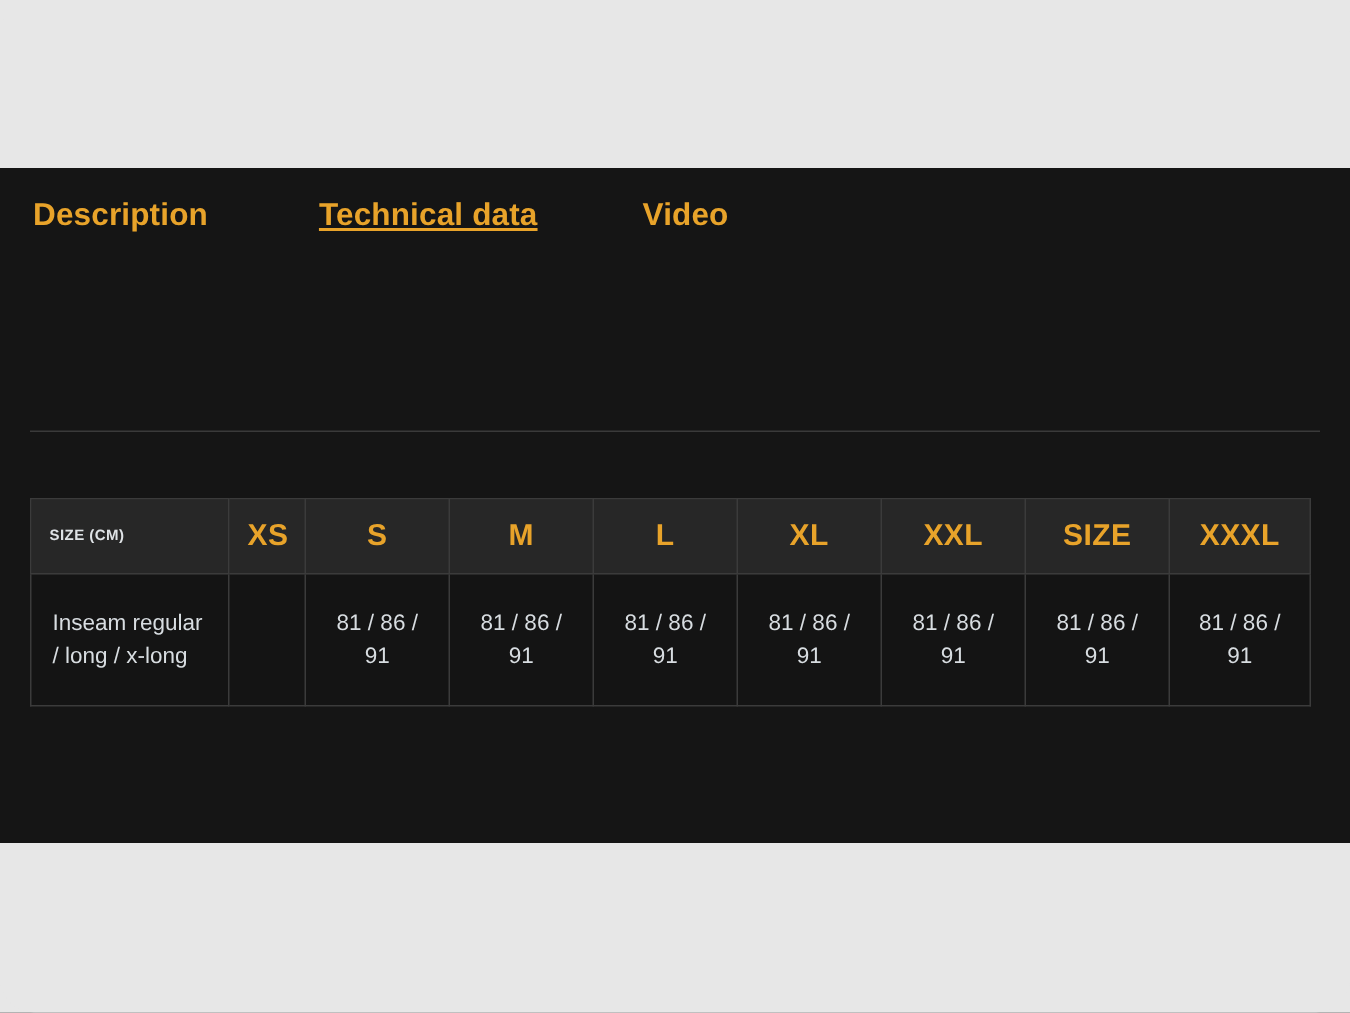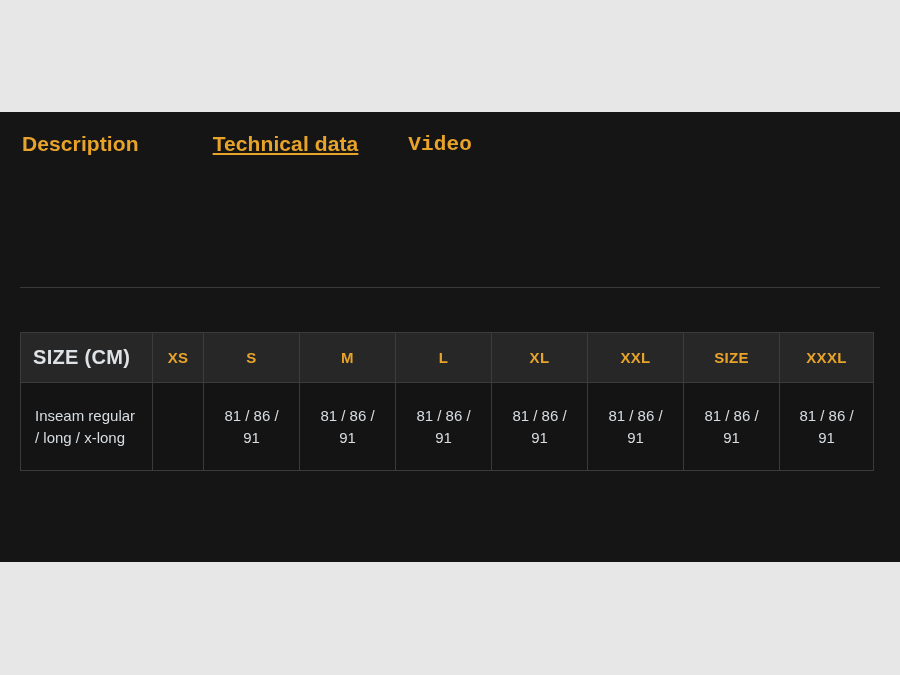--- a/index.html
+++ b/index.html
@@ -46,21 +46,21 @@
     white-space: nowrap;
     cursor: pointer;
     background: transparent;
     border: none;
     font-family: "Liberation Sans", sans-serif;
     padding: 0;
   }
   .tab-desc   { margin-left: 2px; }
   .tab-tech   { margin-left: 74px; text-decoration: underline; }
   .tab-size   { margin-left: 72px; }
-  .tab-video  { margin-left: 50px; font-family: Liberation Mono, monospace; }
+  .tab-video  { margin-left: 70px; }
 
   .tab .underline {
     position: absolute;
     left: 0; right: 0;
     bottom: 6px;
     height: 5px;
     background: #e8a32a;
     display: none;
   }
   .tab.active .underline { display: block; }
@@ -89,30 +89,30 @@
   table.sizechart th,
   table.sizechart td {
     border: 1px solid #3b3b3b;
     vertical-align: middle;
   }
   
   table.sizechart thead th {
     background: #272727;
     height: 50px;
     padding: 0 12px;
-    font-size: 15px;
+    font-size: 20px;
     font-weight: bold;
     color: #e8a32a;
     text-align: center;
     letter-spacing: 0.3px;
   }
   table.sizechart thead th.rowhead {
     color: #dfe3e6;
     text-align: left;
-    font-size: 20px;
+    font-size: 10px;
   }
   
   table.sizechart tbody td {
     background: #141414;
     height: 88px;
     padding: 10px 12px;
     color: #d8dde1;
     font-size: 15px;
     line-height: 1.42;
     text-align: center;

